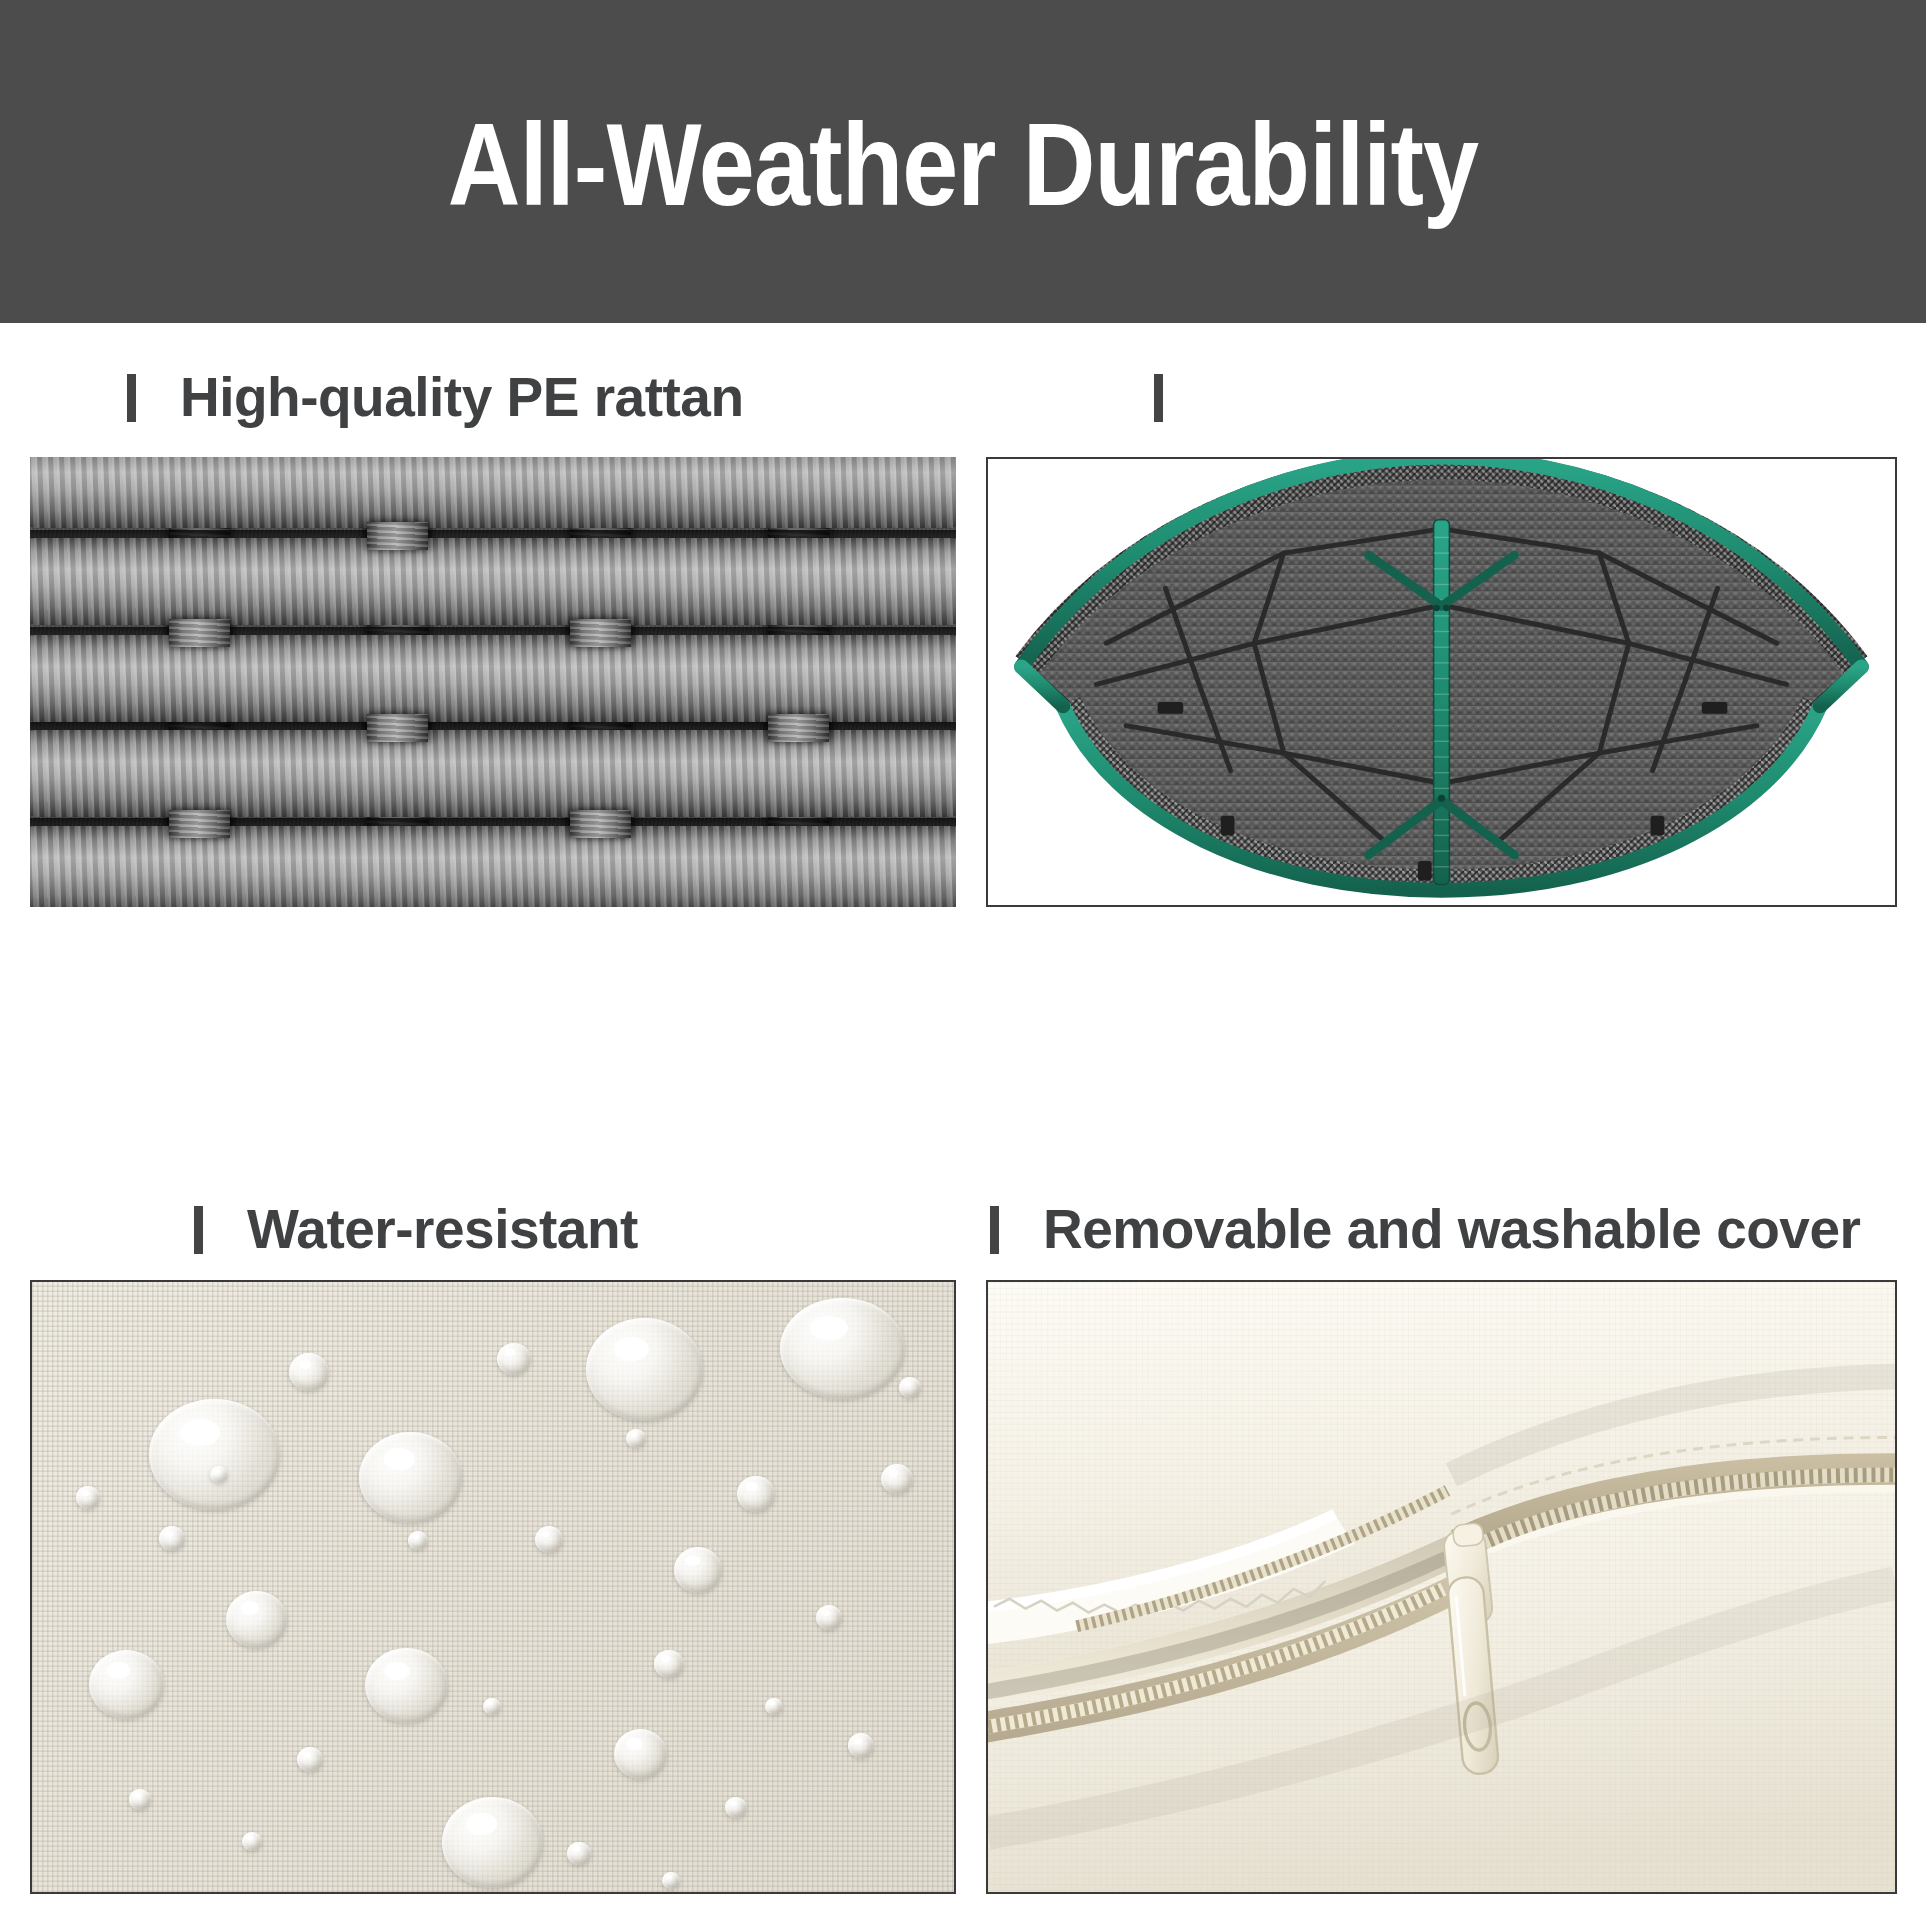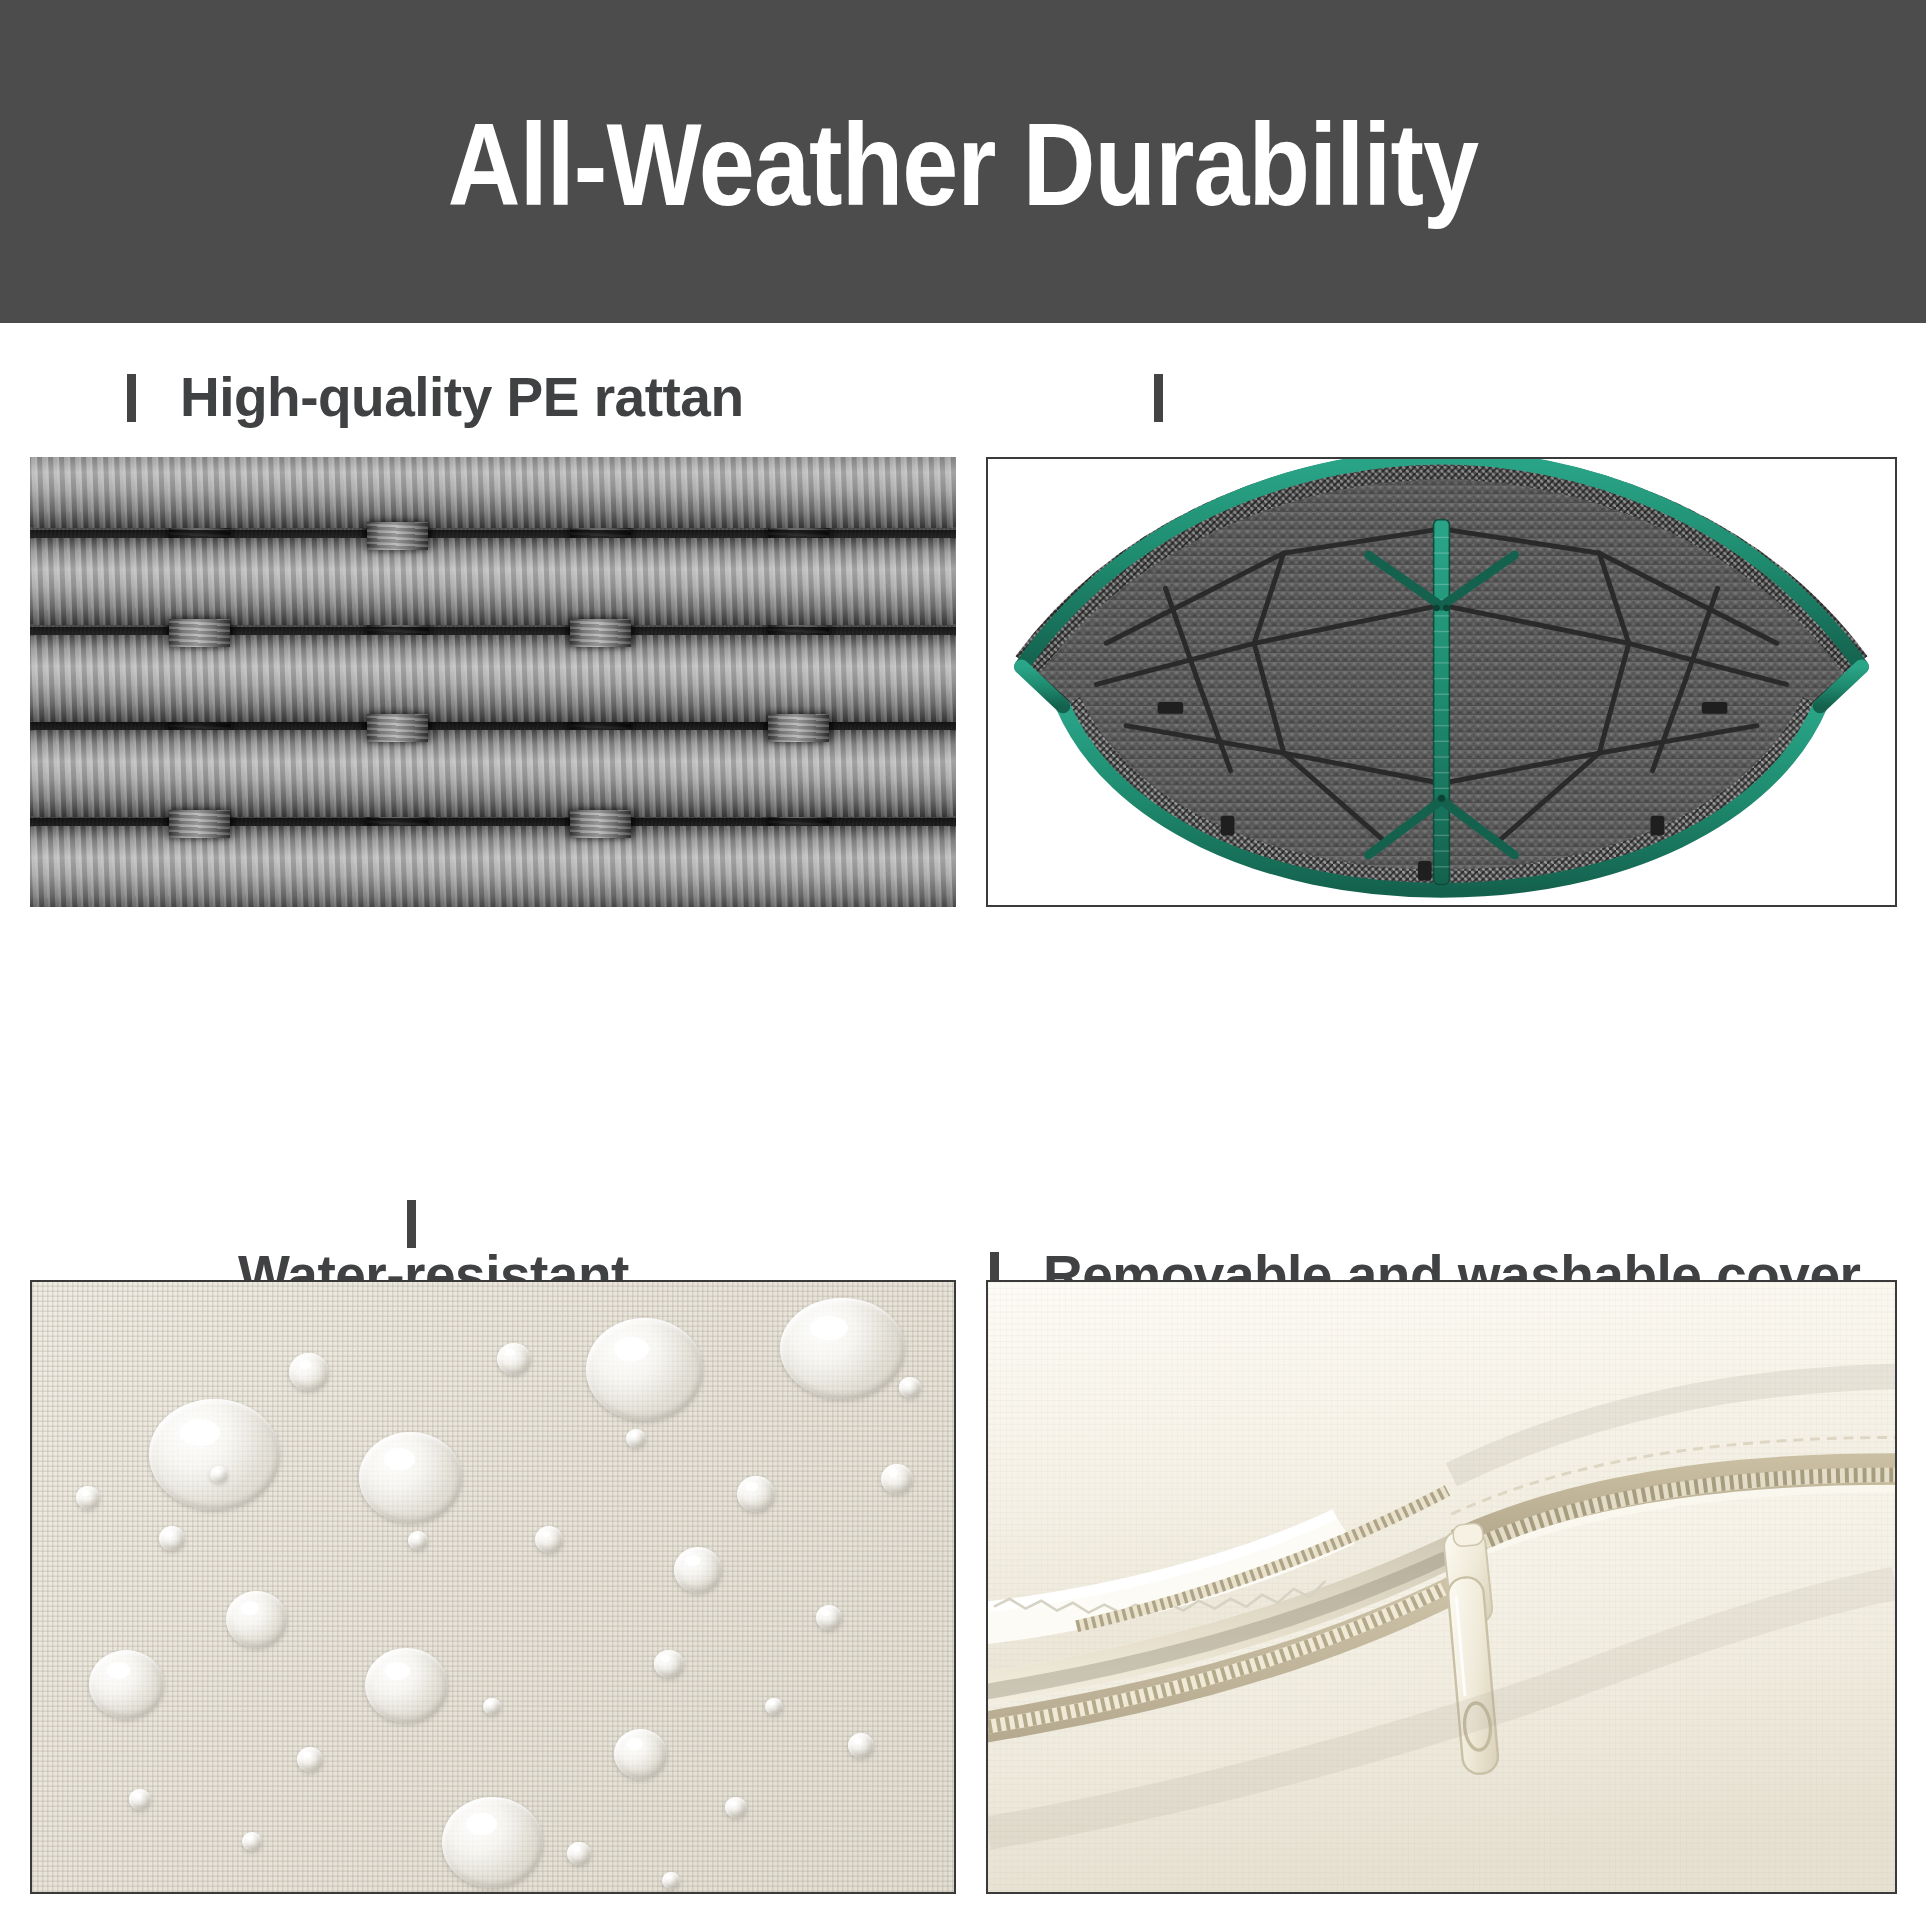--- a/index.html
+++ b/index.html
@@ -61,22 +61,22 @@
     font-family: "Liberation Sans", sans-serif;
     font-weight: bold;
     font-size: 55px;
     letter-spacing: -0.5px;
     white-space: nowrap;
     line-height: 1;
   }
 
   .label-rattan  { left: 127px;  top: 368px; }
   .label-frame   { left: 1154px; top: 368px; }
-  .label-water   { left: 194px;  top: 1200px; flex-direction: column; }
-  .label-cover   { left: 990px; top: 1246px; }
+  .label-water   { left: 194px;  top: 1200px; }
+  .label-cover   { left: 990px; top: 1200px; }
 
   
   .panel {
     position: absolute;
     overflow: hidden;
     background: #ffffff;
   }
   .panel-rattan { left: 30px;  top: 457px;  width: 926px;  height: 450px; }
   .panel-frame  { left: 986px; top: 457px;  width: 911px;  height: 450px;
                   border: 2px solid #3a3a3a; box-sizing: border-box; }

